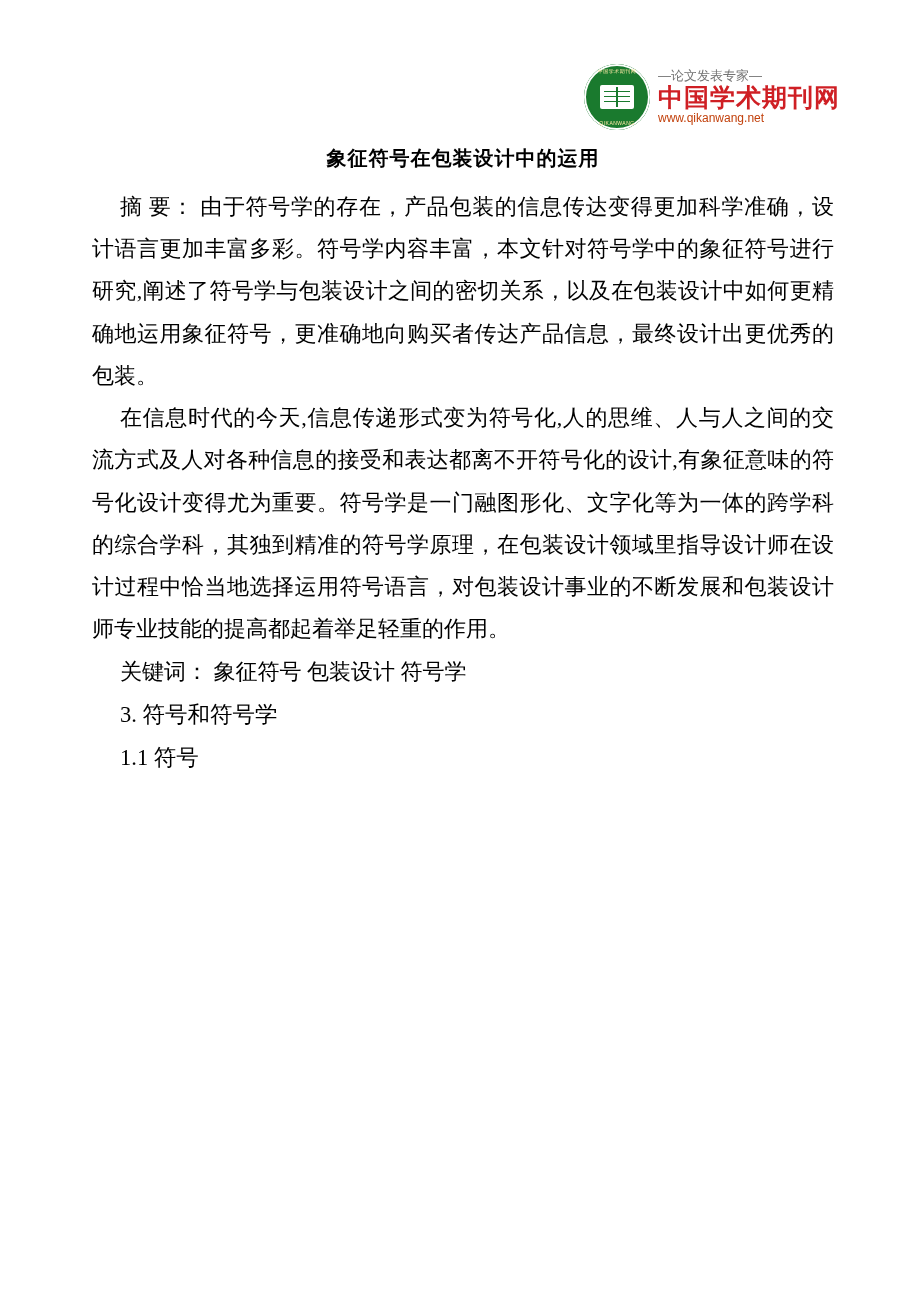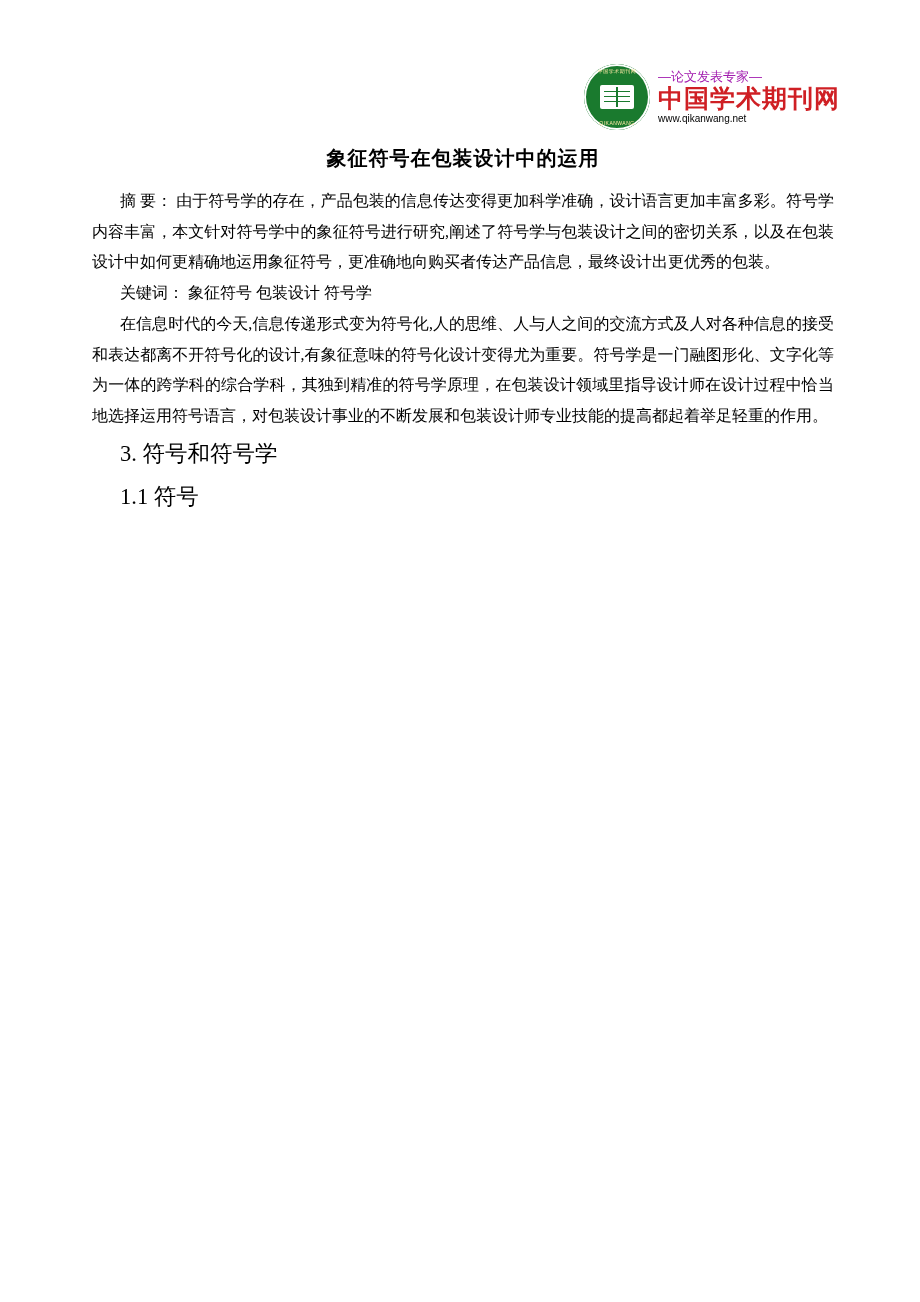--- a/index.html
+++ b/index.html
@@ -96,51 +96,51 @@
     box-shadow: 0 5px 0 #1a7a2e, 0 10px 0 #1a7a2e;
   }
   .logo-text {
     display: flex;
     flex-direction: column;
     justify-content: center;
     line-height: 1.12;
   }
   .logo-tagline {
     font-size: 13px;
-    color: #a21caf;
+    color: #737373;
     font-family: "Liberation Sans", sans-serif;
     letter-spacing: 0px;
     white-space: nowrap;
   }
   .logo-name {
     font-size: 25px;
     color: #cf1f24;
     font-weight: bold;
     letter-spacing: 1px;
     white-space: nowrap;
   }
   .logo-url {
-    font-size: 10px;
-    color: #000000;
+    font-size: 12px;
+    color: #c2410c;
     font-family: "Liberation Sans", sans-serif;
     letter-spacing: 0px;
     white-space: nowrap;
   }
 
   
   .doc-title {
     margin-top: 86px;
     text-align: center;
     font-size: 20px;
     font-weight: bold;
     letter-spacing: 1px;
     line-height: 1.4;
   }
   .para {
-    font-size: 16px;
+    font-size: 22px;
     line-height: 1.92;
     text-align: justify;
     text-justify: inter-ideograph;
     margin: 0;
     letter-spacing: 0px;
   }
   .para.indent {
     text-indent: 28px;
   }
   .para.first {
@@ -168,23 +168,23 @@
       <span class="logo-tagline">—论文发表专家—</span>
       <span class="logo-name">中国学术期刊网</span>
       <span class="logo-url">www.qikanwang.net</span>
     </div>
   </div>
 
   <h1 class="doc-title">象征符号在包装设计中的运用</h1>
 
   <p class="para indent first">摘 要： 由于符号学的存在，产品包装的信息传达变得更加科学准确，设计语言更加丰富多彩。符号学内容丰富，本文针对符号学中的象征符号进行研究,阐述了符号学与包装设计之间的密切关系，以及在包装设计中如何更精确地运用象征符号，更准确地向购买者传达产品信息，最终设计出更优秀的包装。</p>
 
+  <p class="para indent">在信息时代的今天,信息传递形式变为符号化,人的思维、人与人之间的交流方式及人对各种信息的接受和表达都离不开符号化的设计,有象征意味的符号化设计变得尤为重要。符号学是一门融图形化、文字化等为一体的跨学科的综合学科，其独到精准的符号学原理，在包装设计领域里指导设计师在设计过程中恰当地选择运用符号语言，对包装设计事业的不断发展和包装设计师专业技能的提高都起着举足轻重的作用。</p>
+
   <p class="para indent">关键词： 象征符号 包装设计 符号学</p>
-
-  <p class="para indent">在信息时代的今天,信息传递形式变为符号化,人的思维、人与人之间的交流方式及人对各种信息的接受和表达都离不开符号化的设计,有象征意味的符号化设计变得尤为重要。符号学是一门融图形化、文字化等为一体的跨学科的综合学科，其独到精准的符号学原理，在包装设计领域里指导设计师在设计过程中恰当地选择运用符号语言，对包装设计事业的不断发展和包装设计师专业技能的提高都起着举足轻重的作用。</p>
 
   <p class="heading">3. 符号和符号学</p>
 
   <p class="heading">1.1 符号</p>
 
 
 
 </div>
 
 </body></html>

